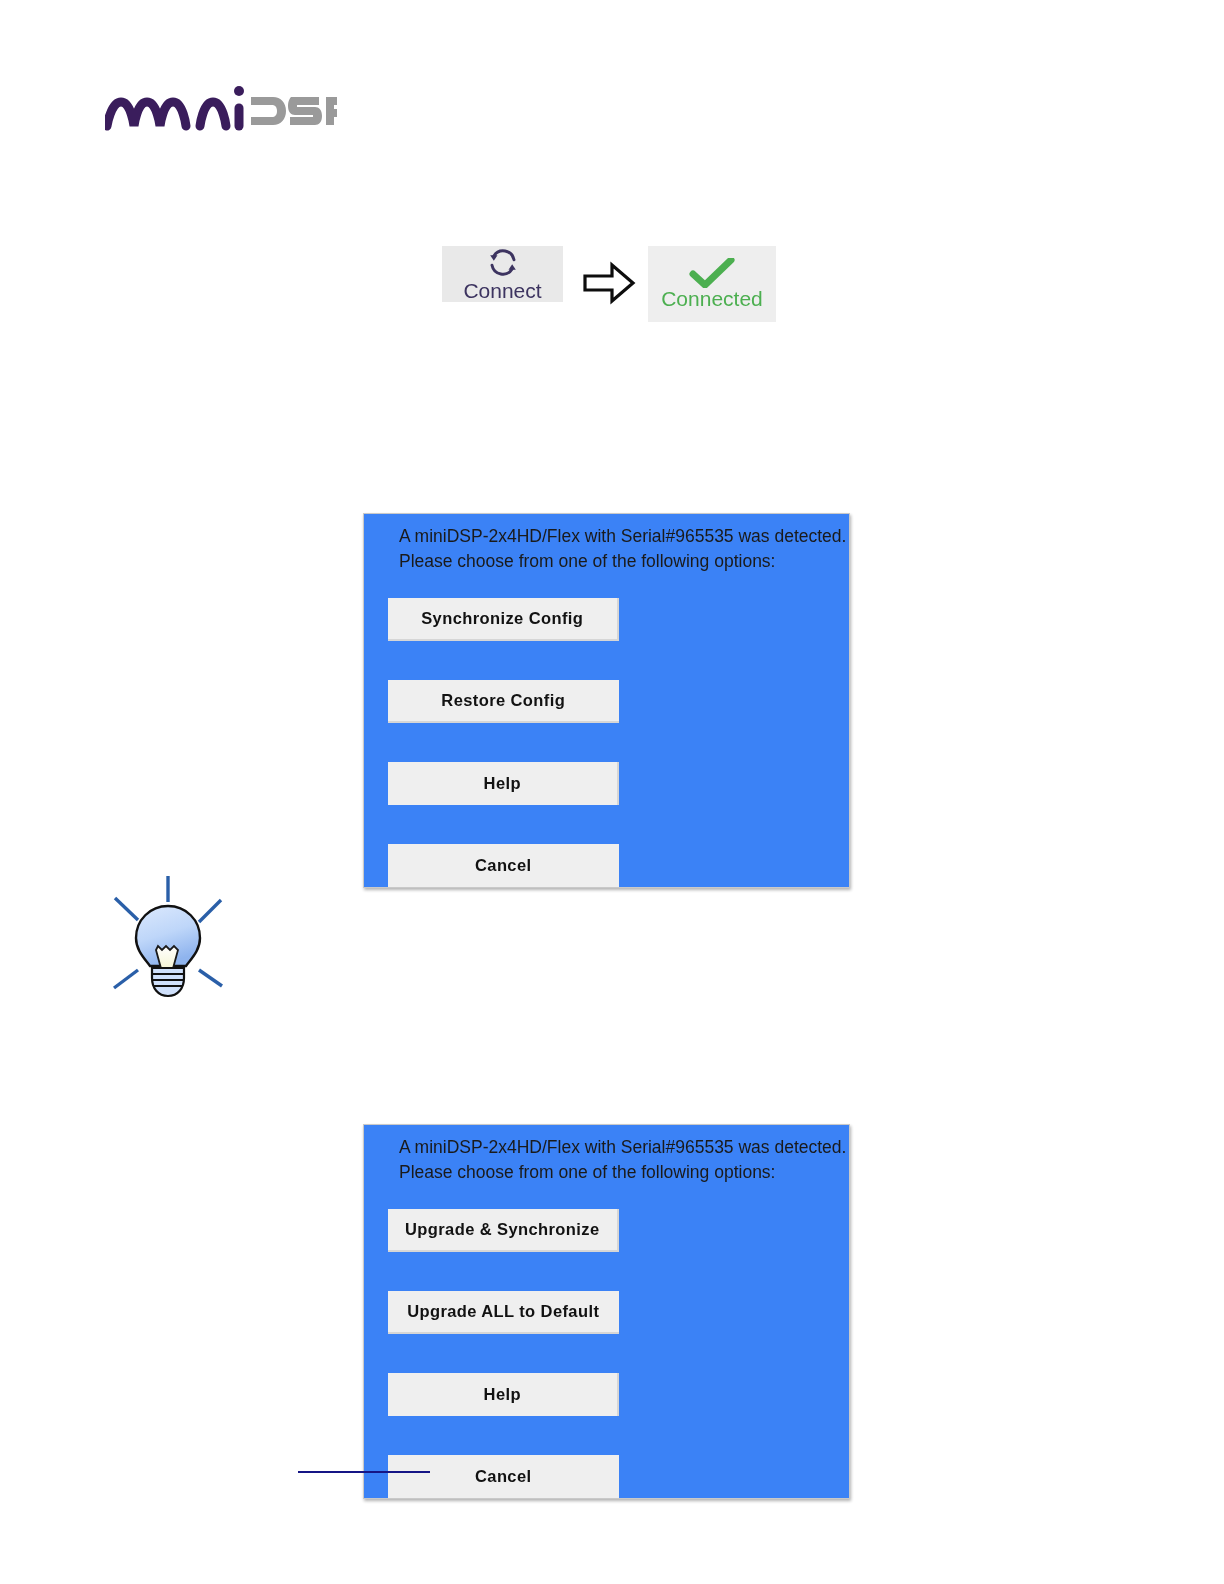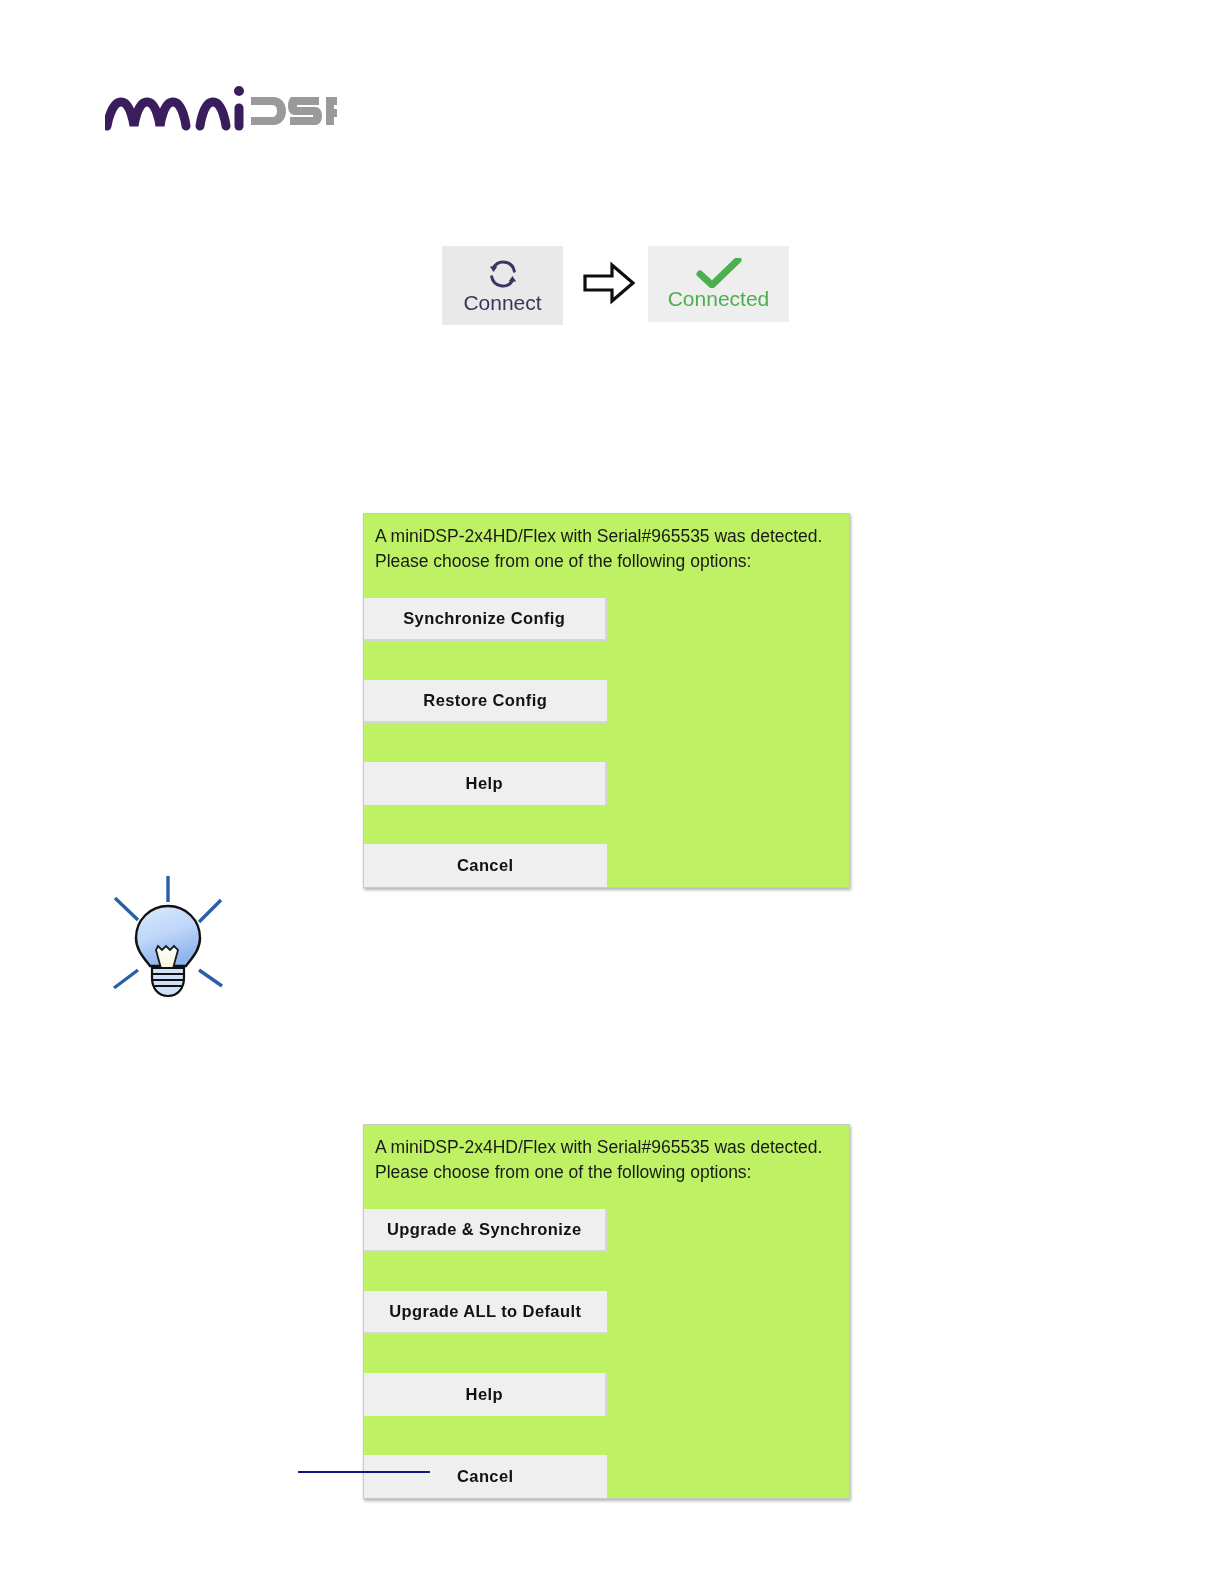--- a/index.html
+++ b/index.html
@@ -34,32 +34,32 @@
     left: 442px;
     top: 246px;
     width: 334px;
     height: 78px;
   }
   .connect-panel {
     position: absolute;
     left: 0px;
     top: 0px;
     width: 121px;
-    height: 79px;
+    height: 56px;
     background: #e9e9e9;
     display: flex;
     flex-direction: column;
     align-items: center;
     justify-content: center;
   }
   .connected-panel {
     position: absolute;
     left: 206px;
     top: 0px;
-    width: 141px;
+    width: 128px;
     height: 76px;
     background: #eeeeee;
     display: flex;
     flex-direction: column;
     align-items: center;
     justify-content: center;
   }
   .connect-icon {
     width: 38px;
     height: 34px;
@@ -87,24 +87,25 @@
     left: 140px;
     top: 14px;
     width: 54px;
     height: 46px;
   }
 
   
   .dialog {
     position: absolute;
     width: 487px;
-    background: #bef264;
+    background: #3b82f6;
     box-shadow: 1px 2px 3px rgba(0,0,0,0.30);
     border: 1px solid #c9c9c9;
     box-sizing: border-box;
+    padding-left: 24px;
   }
   .dialog-1 { left: 363px; top: 513px; }
   .dialog-2 { left: 363px; top: 1124px; }
 
   .dialog-message {
     padding: 10px 11px 24px 11px;
     color: #1a1a1a;
     font-size: 17.5px;
     line-height: 25px;
   }

